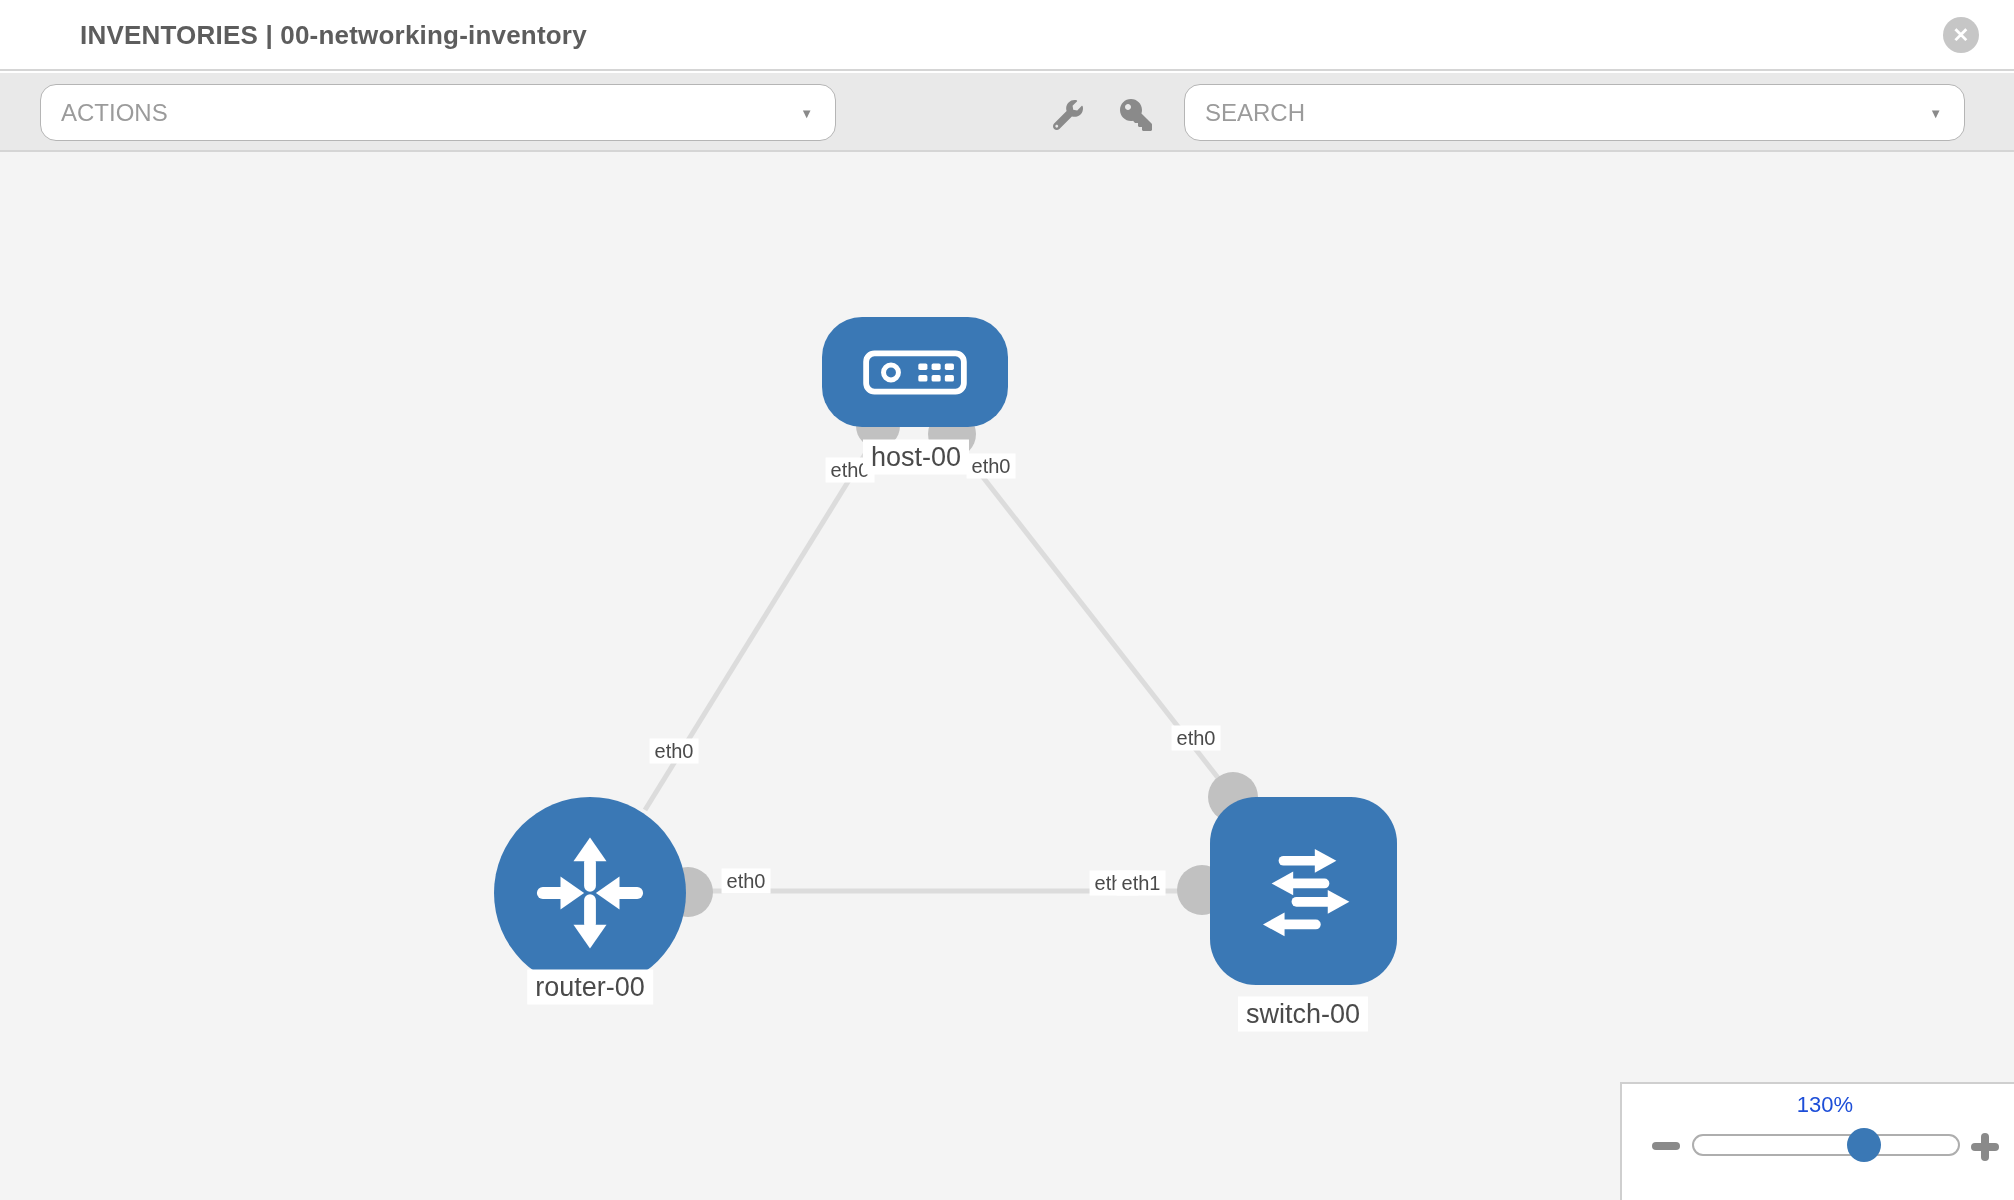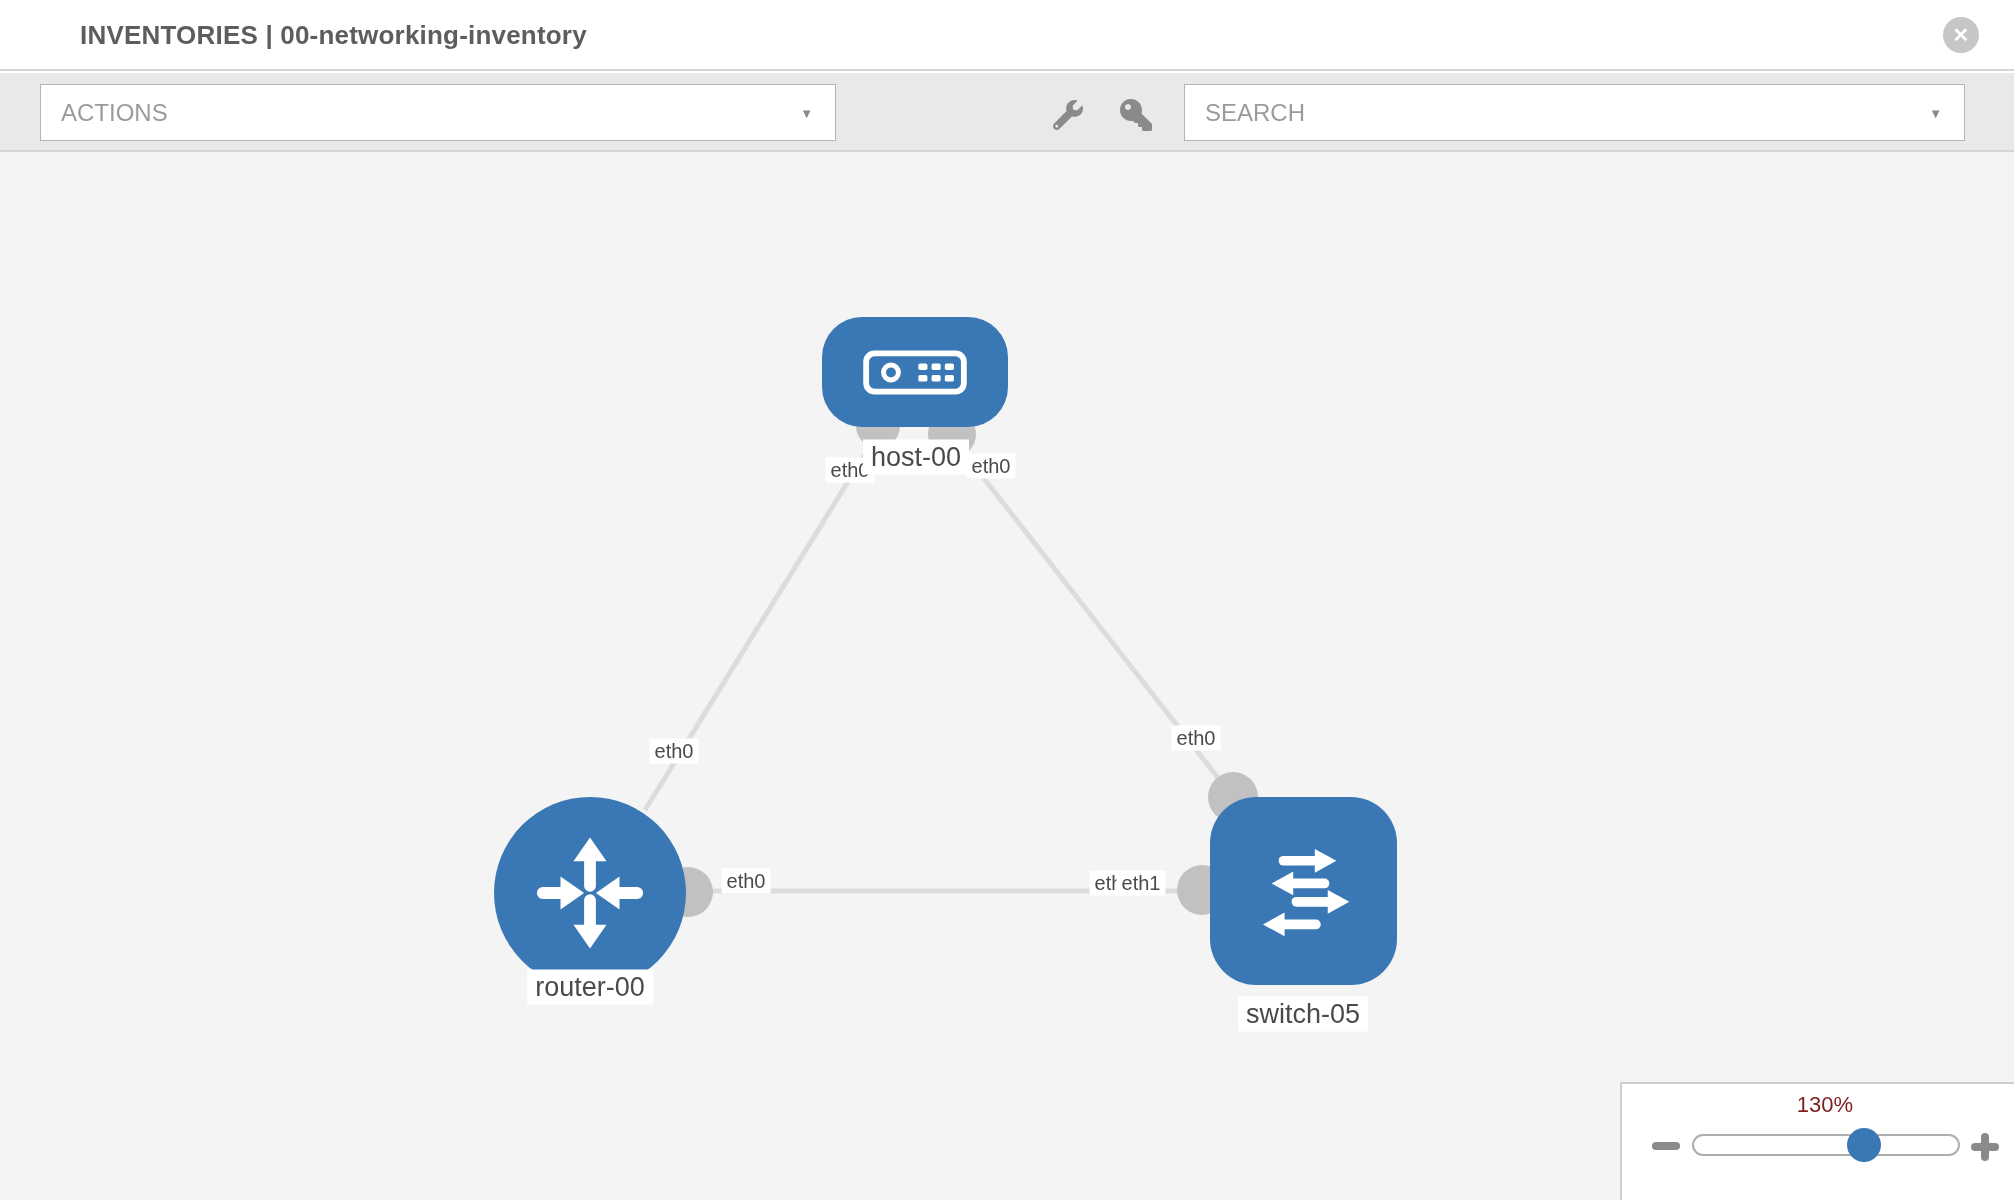--- a/index.html
+++ b/index.html
@@ -14,21 +14,21 @@
                 color:var(--title_gray,#5d5d5d); letter-spacing:0.2px;margin-left:40px; }
   .close-btn { position:absolute; left:1943px; top:17px; width:36px; height:36px;
                border-radius:50%; background:#c6c6c6; cursor:pointer;
                display:flex; align-items:center; justify-content:center; }
   .close-btn span { color:#ffffff; font-size:20px; font-weight:700; line-height:1; }
 
   
   .toolbar { position:absolute; left:0; top:73px; width:2014px; height:79px;
              background:#e9e9e9; border-bottom:2px solid var(--border_gray,#d5d5d5); }
   .dropdown { position:absolute; top:11px; height:57px; background:#ffffff;
-              border:1px solid #b5b5b5; border-radius:0; display:flex;
+              border:1px solid #b5b5b5; border-radius:16px; display:flex;
               align-items:center; padding:0 20px; cursor:pointer; }
   .dropdown .dd-label { font-size:24px; color:#9b9b9b; }
   .dropdown .dd-arrow { position:absolute; right:22px; top:50%; transform:translateY(-50%);
                         font-size:13px; color:#8a8a8a; }
   .dd-actions { left:40px; width:796px; }
   .dd-search  { left:1184px; width:781px; }
   .tool-btn { position:absolute; top:22px; width:44px; height:40px; cursor:pointer;
               display:flex; align-items:center; justify-content:center; background:none; border:none; }
   .tool-btn svg { fill:#8a8a8a; }
   .btn-wrench { left:1046px; }
@@ -45,21 +45,21 @@
   .node-switch { left:1210px; top:645px; width:187px; height:188px; border-radius:46px; }
   .chip { position:absolute; transform:translate(-50%,-50%); background:#ffffff;
           color:#4a4a4a; white-space:nowrap; }
   .node-label { font-size:27px; padding:2px 8px; }
   .if-label { font-size:20px; padding:1px 5px; }
 
   
   .zoom-panel { position:absolute; left:1620px; top:1082px; width:396px; height:120px;
                 background:#ffffff; border:2px solid #cfcfcf; }
   .zoom-level { position:absolute; left:203px; top:8px; transform:translateX(-50%);
-                font-size:22px; color:#7f1d1d; }
+                font-size:22px; color:#1d4ed8; }
   .zoom-minus { position:absolute; left:30px; top:51px; width:30px; height:22px;
                 cursor:pointer; background:none; border:none; }
   .zoom-minus::before { content:""; position:absolute; left:0; top:7px; width:28px; height:8px;
                 background:#8a8a8a; border-radius:4px; }
   .zoom-plus { position:absolute; left:349px; top:49px; width:30px; height:28px;
                cursor:pointer; background:none; border:none; }
   .zoom-plus::before { content:""; position:absolute; left:0; top:10px; width:28px; height:8px;
                background:#8a8a8a; border-radius:4px; }
   .zoom-plus::after { content:""; position:absolute; left:10px; top:0; width:8px; height:28px;
                background:#8a8a8a; border-radius:4px; }
@@ -164,21 +164,21 @@
     <div class="chip if-label" style="left:850px; top:318px;">eth0</div>
     <div class="chip if-label" style="left:991px; top:314px;">eth0</div>
     <div class="chip if-label" style="left:674px; top:599px;">eth0</div>
     <div class="chip if-label" style="left:1196px; top:586px;">eth0</div>
     <div class="chip if-label" style="left:746px; top:729px;">eth0</div>
     <div class="chip if-label" style="left:1114px; top:731px;">eth0</div>
     <div class="chip if-label" style="left:1141px; top:731px;">eth1</div>
 
     <div class="chip node-label" style="left:916px; top:305px;text-align:center;">host-00</div>
     <div class="chip node-label" style="left:590px; top:835px;">router-00</div>
-    <div class="chip node-label" style="left:1303px; top:862px;">switch-05</div>
+    <div class="chip node-label" style="left:1303px; top:862px;">switch-00</div>
   </div>
 
   <div class="zoom-panel">
     <div class="zoom-level">130%</div>
     <button class="zoom-minus"><span></span></button>
     <div class="zoom-track"></div>
     <div class="zoom-handle"></div>
     <button class="zoom-plus"><span></span></button>
   </div>
 

